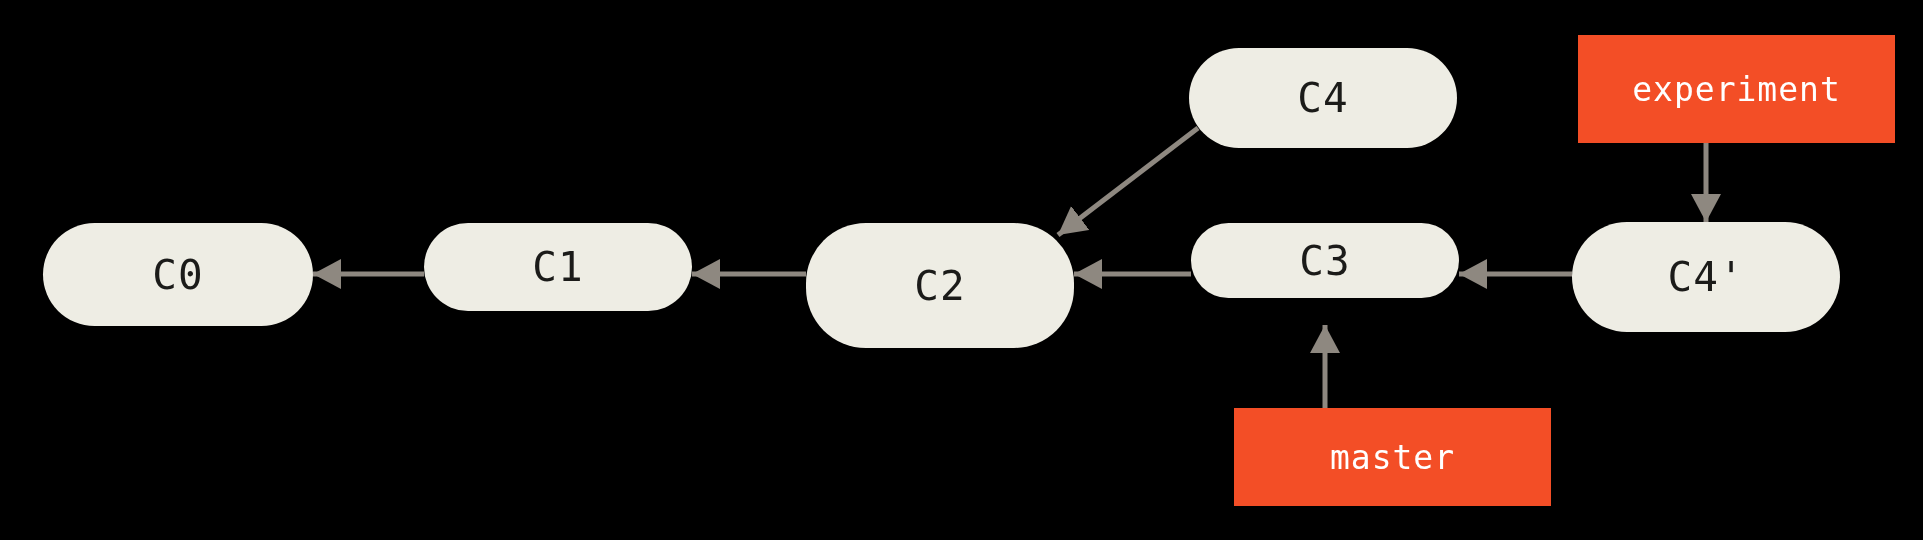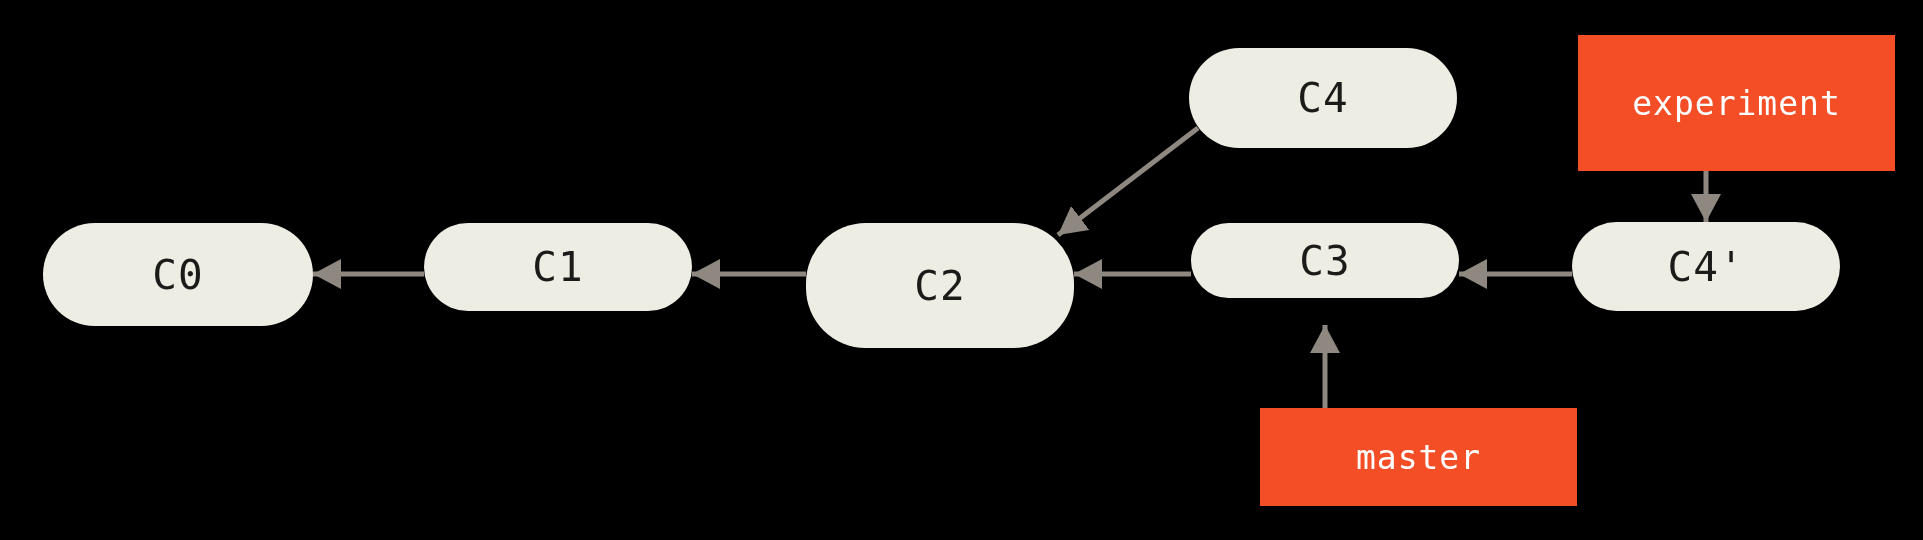--- a/index.html
+++ b/index.html
@@ -70,25 +70,25 @@
   </div>
 
   <div class="commit" style="left:1191px;top:223px;width:268px;height:75px;">
     <span>C3</span>
   </div>
 
   <div class="commit" style="left:1189px;top:48px;width:268px;height:100px;">
     <span>C4</span>
   </div>
 
-  <div class="commit" style="left:1572px;top:222px;width:268px;height:89px;">
+  <div class="commit" style="left:1572px;top:222px;width:268px;height:110px;">
     <span>C4'</span>
   </div>
 
-  <div class="branch" style="left:1578px;top:35px;width:317px;height:136px;">
+  <div class="branch" style="left:1578px;top:35px;width:317px;height:108px;">
     <span>experiment</span>
   </div>
 
-  <div class="branch" style="left:1260px;top:408px;width:317px;height:98px;">
+  <div class="branch" style="left:1234px;top:408px;width:317px;height:98px;">
     <span>master</span>
   </div>
 
 </div>
 
 </body></html>

